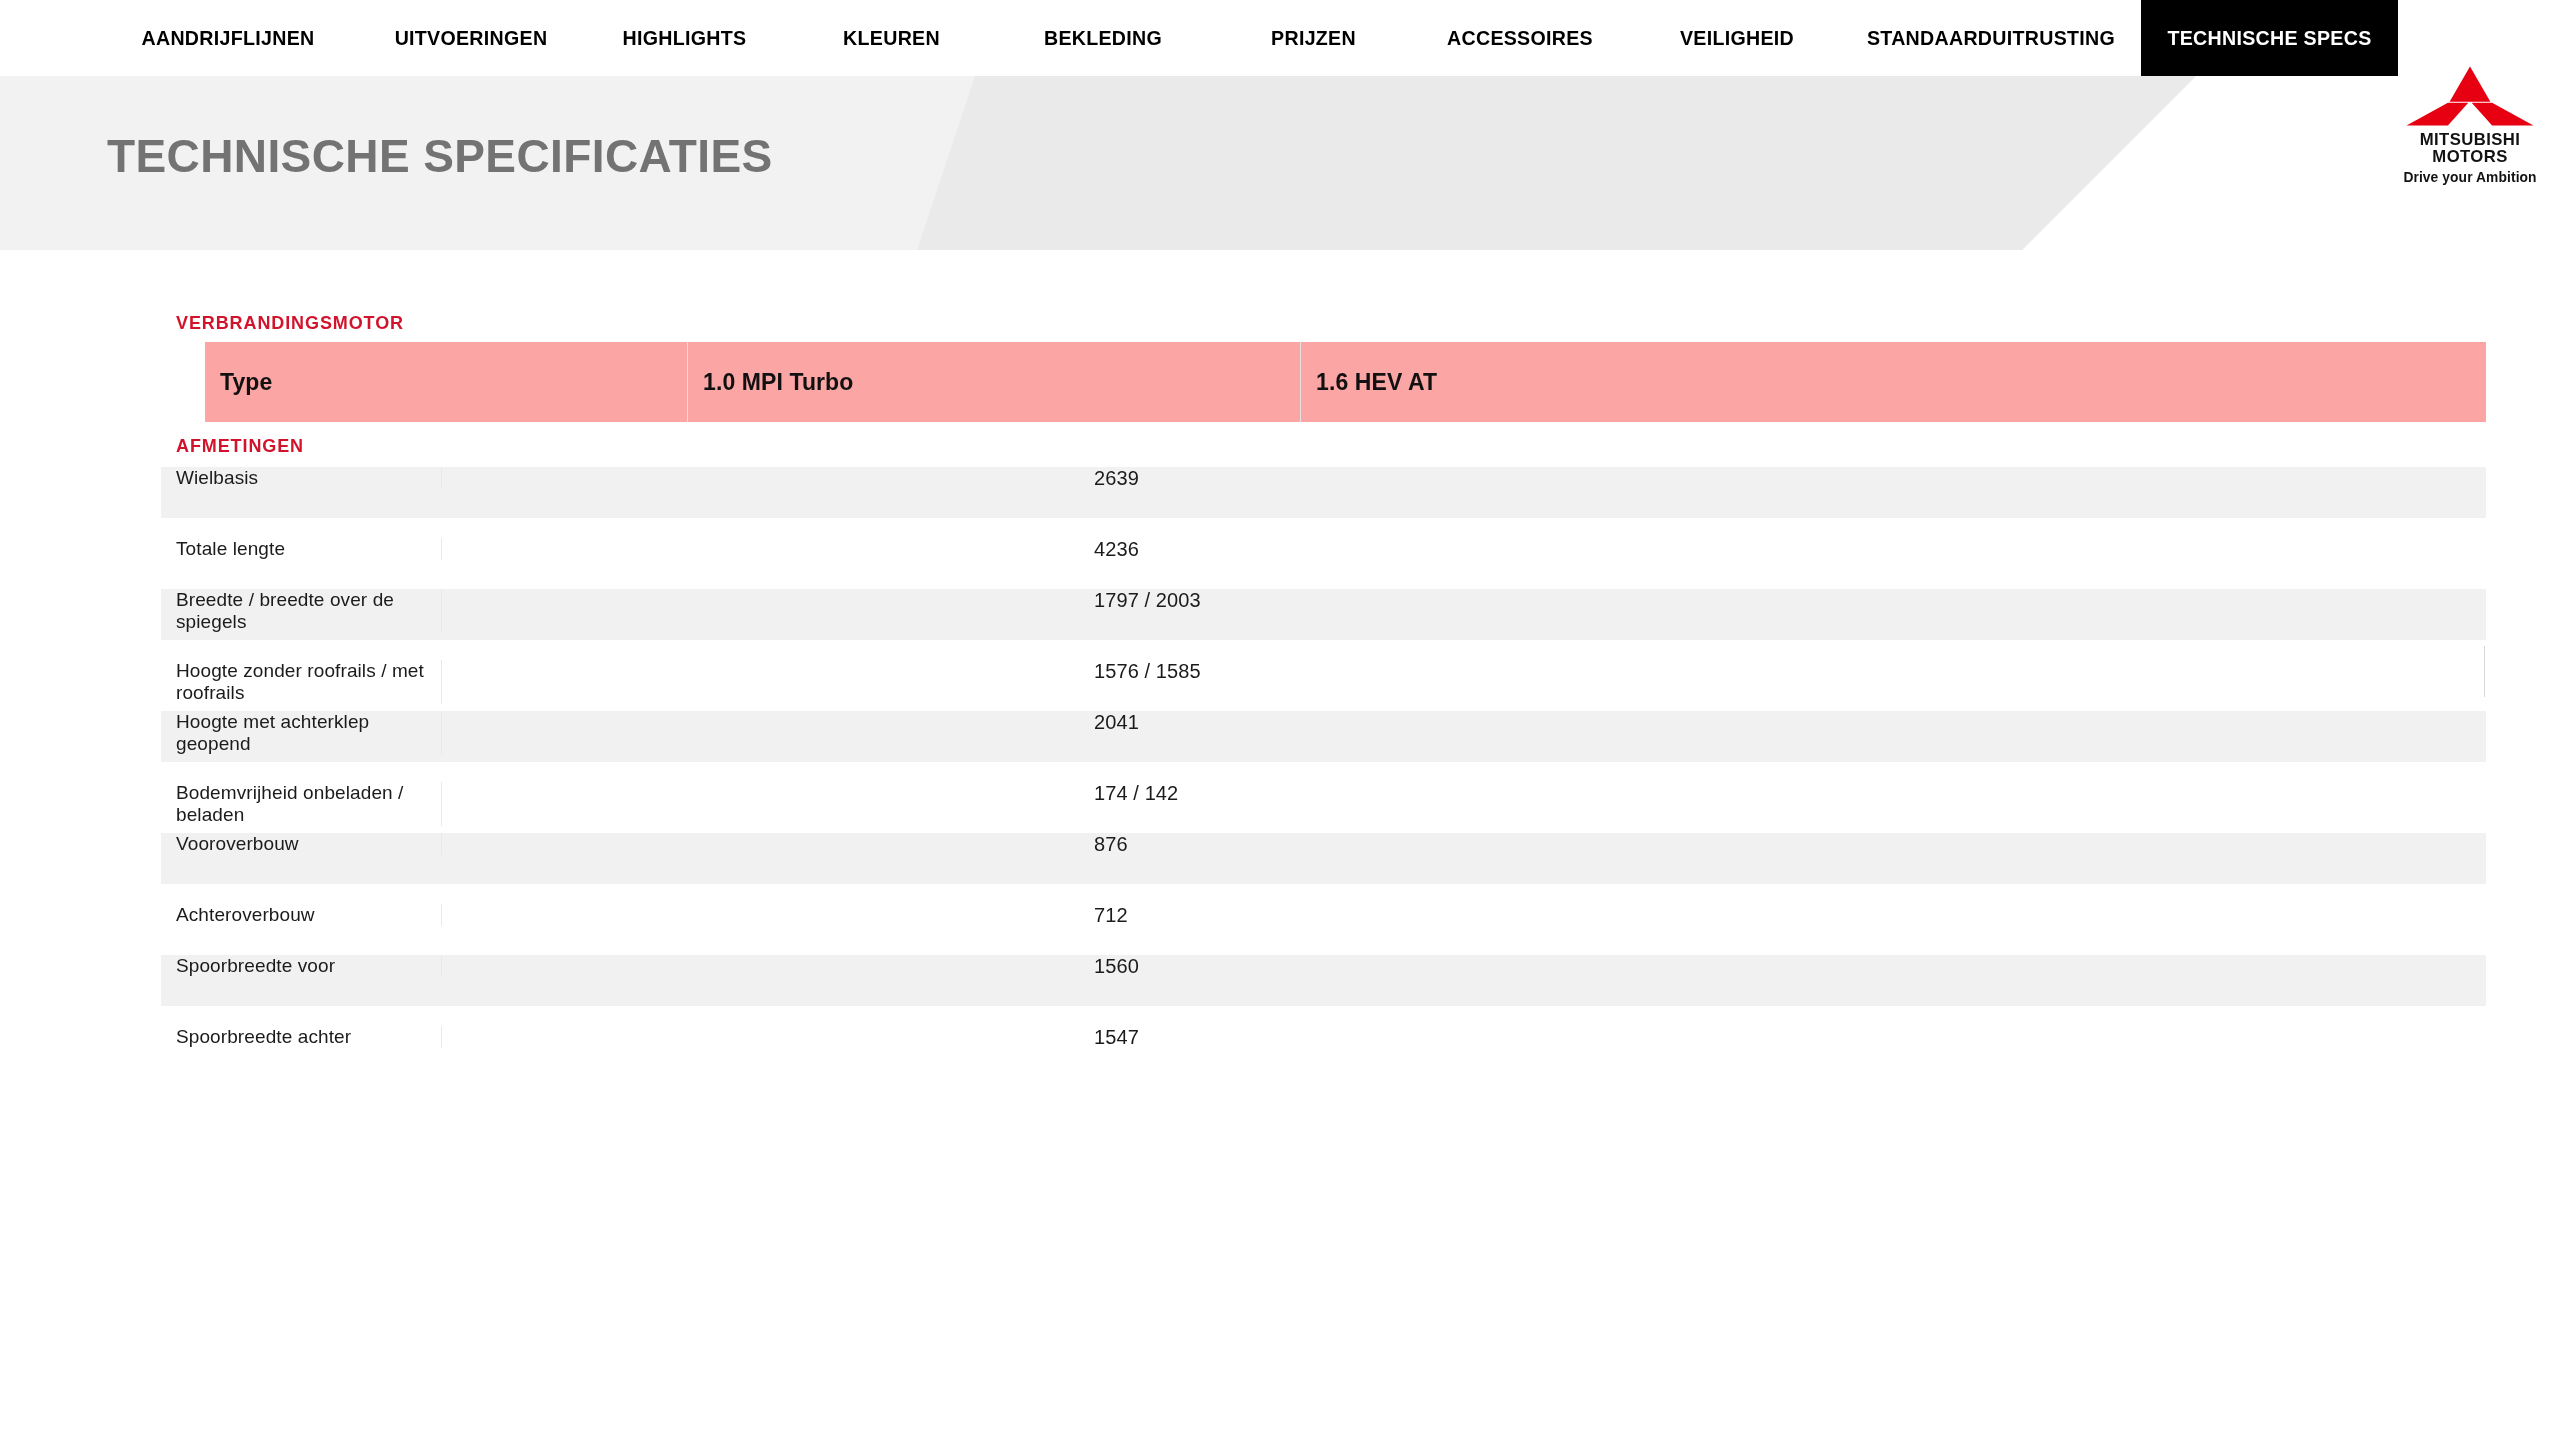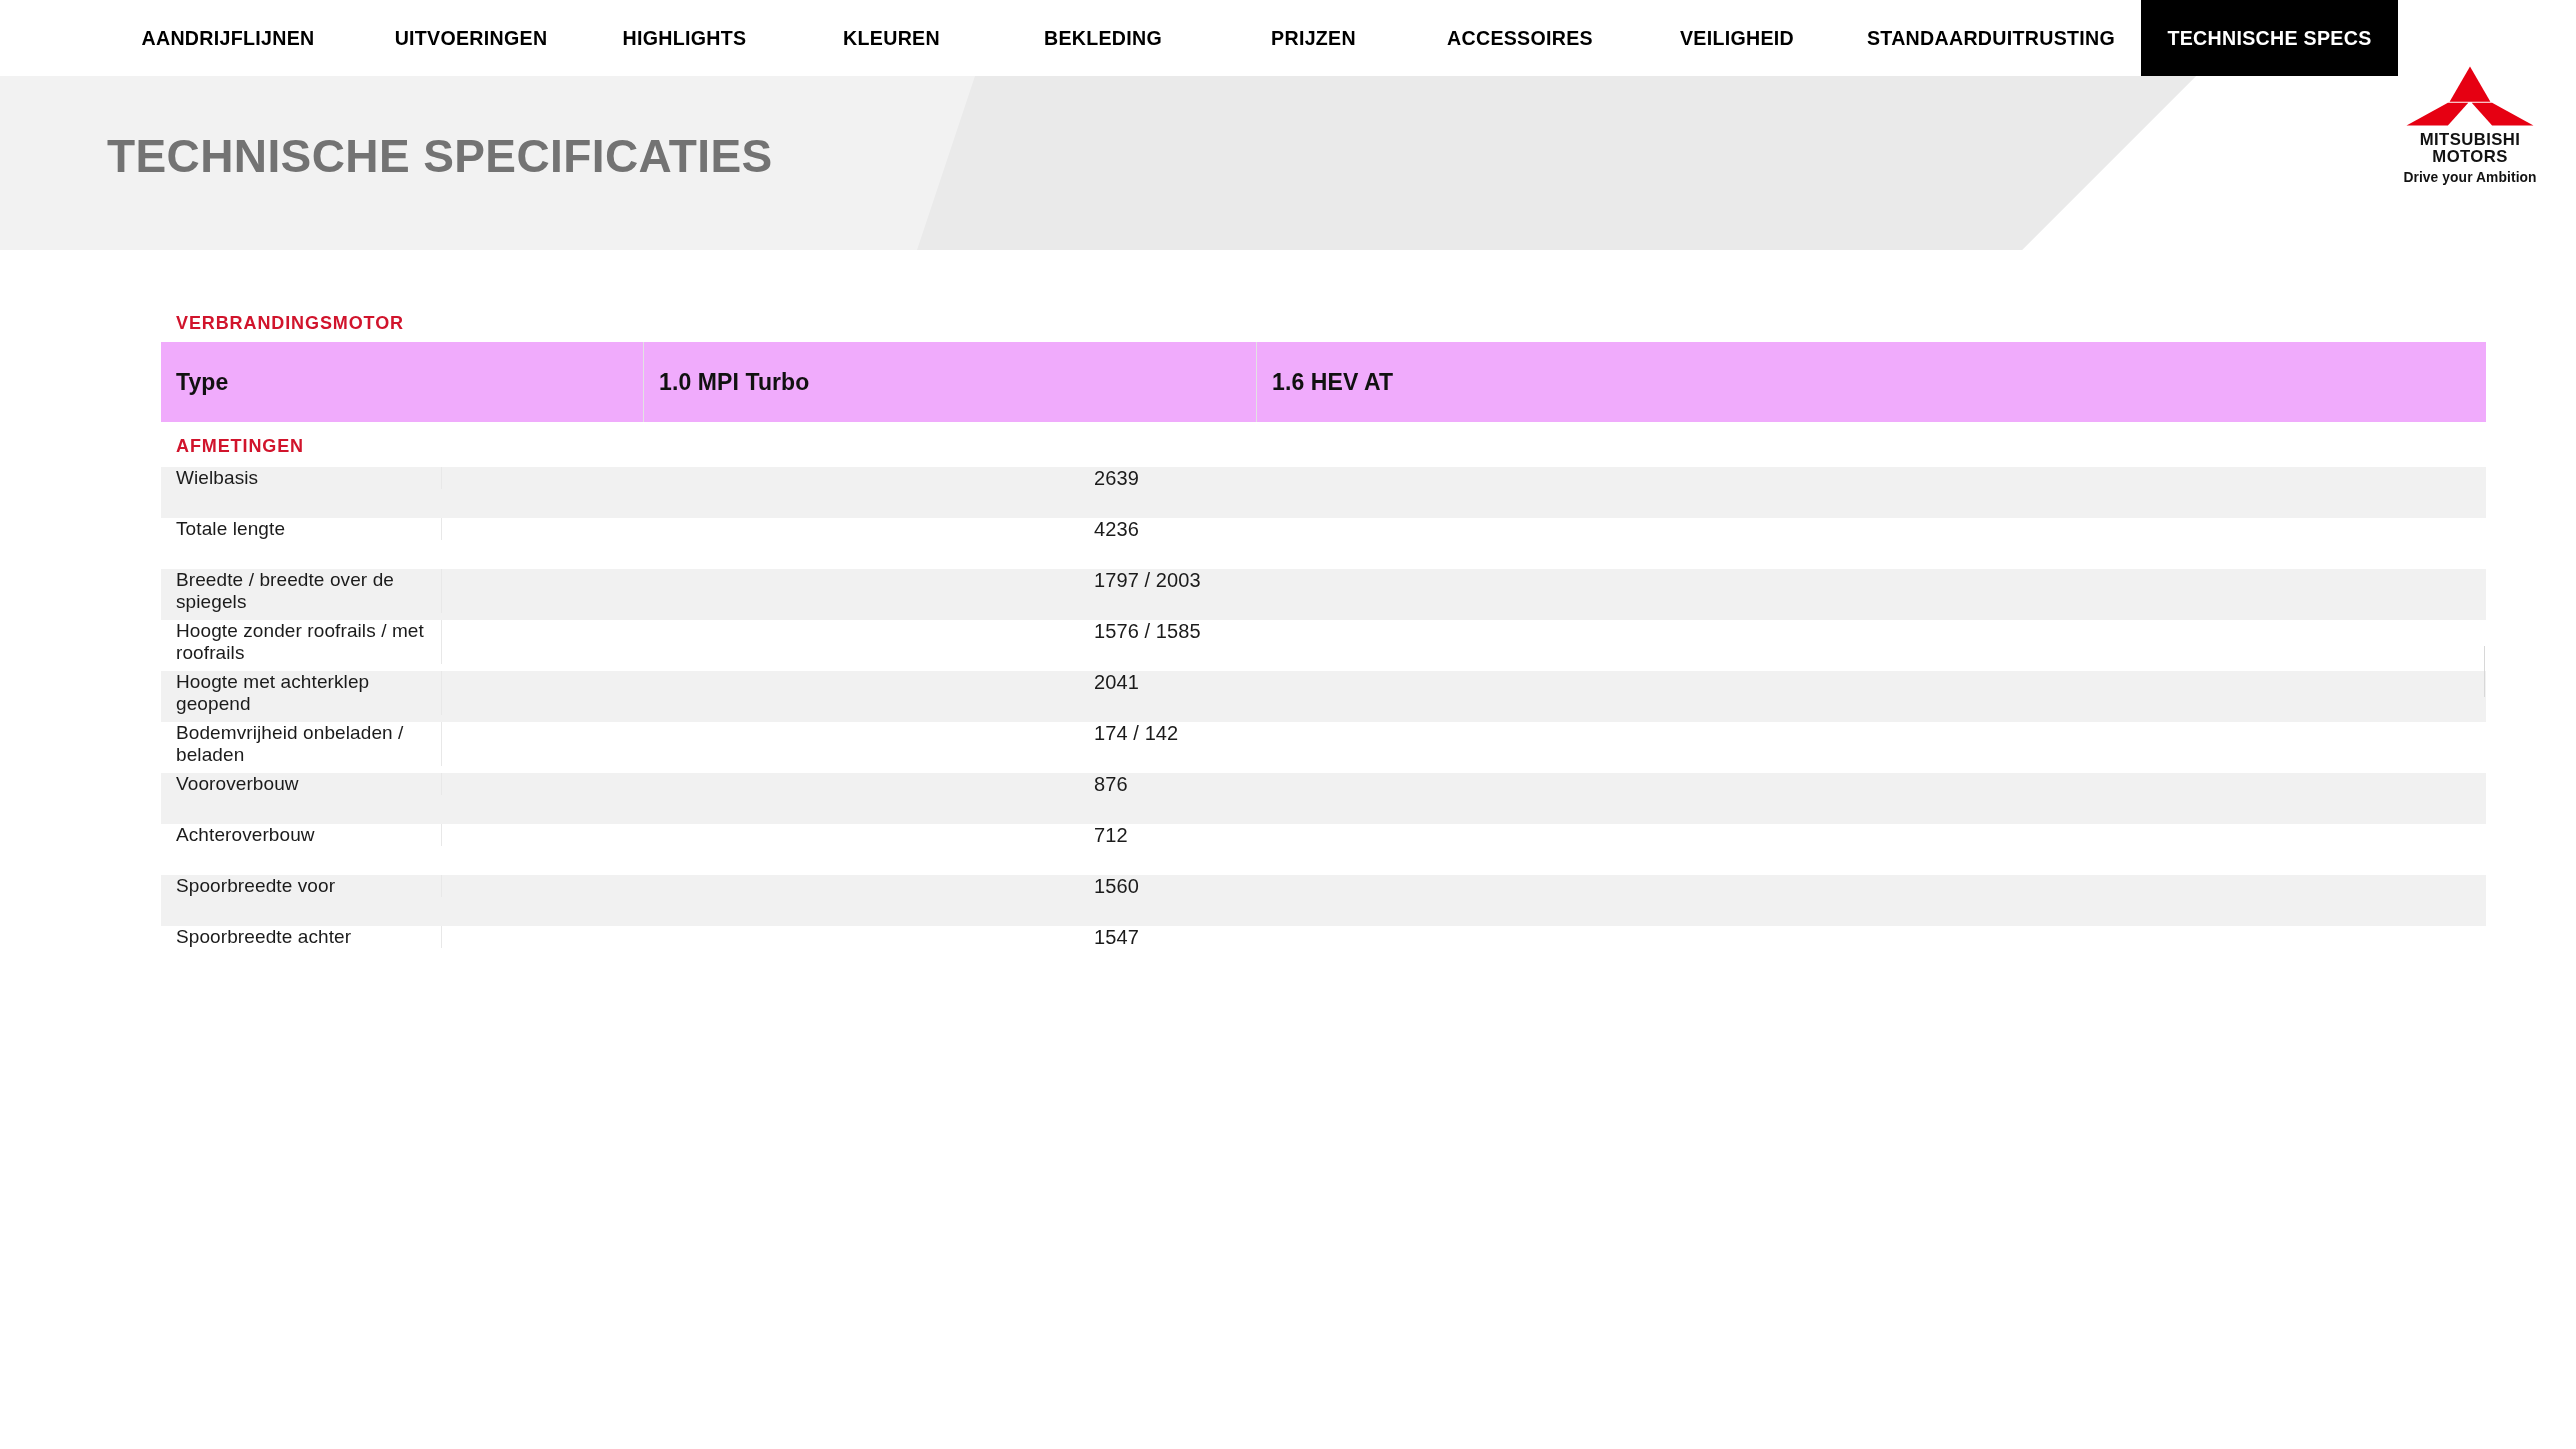--- a/index.html
+++ b/index.html
@@ -88,39 +88,39 @@
   .section-head{
     color:#d1142c;
     font-size:18px; font-weight:bold; letter-spacing:0.9px;
     padding:0 0 0 15px;
     height:38px; line-height:38px;
   }
   .section-head.second{ height:45px; line-height:48px; }
 
   
   .eng-row{
-    display:flex; height:80px; background:#f0abfc;
+    display:flex; height:80px; background:#fca5a5;margin-left:44px;
   }
   .eng-cell{
     display:flex; align-items:center;
     font-size:23px; font-weight:bold; color:#111111;
     padding-left:15px;
     letter-spacing:0.1px;
   }
   .eng-cell.c0{ width:483px; border-right:1.4px solid #e2e2e2; }
   .eng-cell.c1{ width:613px; border-right:1.4px solid #e2e2e2; }
   .eng-cell.c2{ width:613px; border-right:1.4px solid #e2e2e2; }
   .eng-cell.c3{ width:616px; }
 
   
   .dim-row{
     display:flex; height:51px; align-items:flex-start;
   }
   .dim-row.odd{ background:#f1f1f1; }
-  .dim-row.even{ background:#ffffff; }
+  .dim-row.even{ background:#ffffff;margin-top:20px; }
   .dim-label{
     width:281px;
     display:flex; align-items:center;
     padding-left:15px;
     font-size:19px; color:#1b1b1b;
     border-right:1.4px solid #e8e8e8;
     letter-spacing:0.1px;
   }
   .dim-value{
     flex:1;

